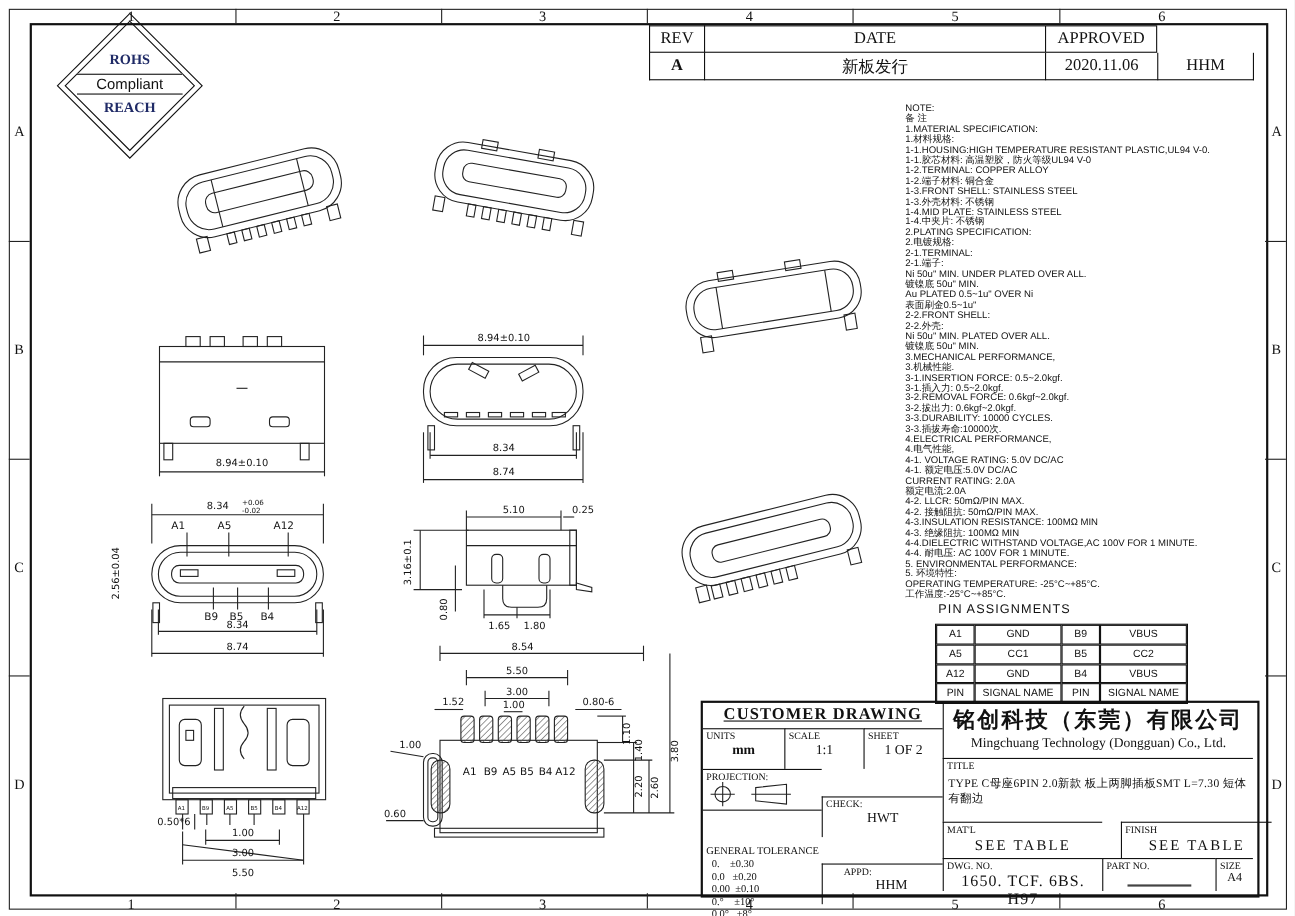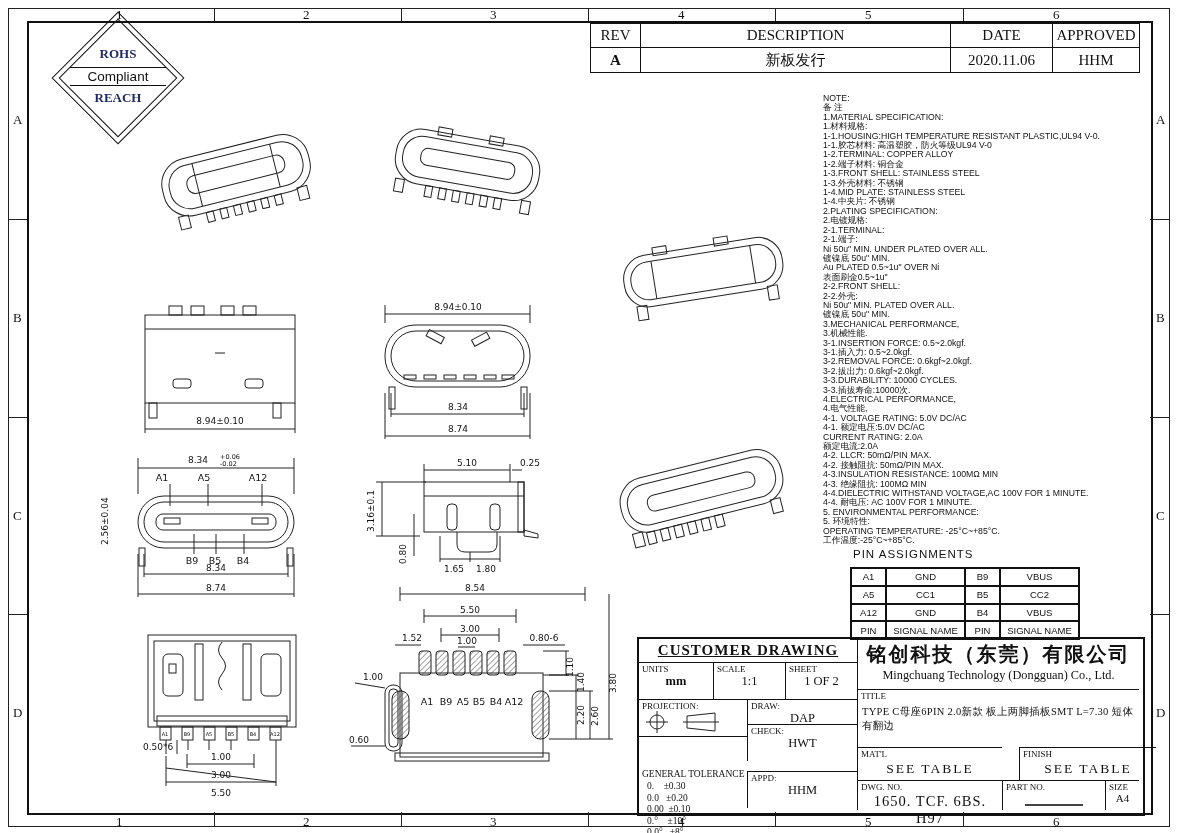--- a/index.html
+++ b/index.html
@@ -109,21 +109,20 @@
     <div class="diamond d1"></div>
     <div class="diamond d2"></div>
     <div class="badge-text badge-top" style="color:#1f2a66;">ROHS</div>
     <div class="badge-text badge-mid">Compliant</div>
     <div class="badge-text badge-bot" style="color:#1f2a66;">REACH</div>
   </div>
 
   <div class="abs rev-table">
     <div class="rev-row r1">
       <div class="rev-cell">REV</div>
-      <div class="rev-cell">DESCRIPTION</div>
       <div class="rev-cell">DATE</div>
       <div class="rev-cell">APPROVED</div>
     </div>
     <div class="rev-row r2">
       <div class="rev-cell rev-val">A</div>
       <div class="rev-cell">新板发行</div>
       <div class="rev-cell">2020.11.06</div>
       <div class="rev-cell">HHM</div>
     </div>
   </div>
@@ -509,33 +508,29 @@
       <svg width="100" height="22" style="position:static;">
         <g class="ln">
           <circle cx="18" cy="11" r="7"></circle>
           <line x1="7" y1="11" x2="29" y2="11"></line>
             <line x1="18" y1="0" x2="18" y2="22"></line>
           <polygon points="48,5 76,2 76,20 48,17"></polygon>
           <line x1="44" y1="11" x2="80" y2="11"></line>
         </g>
       </svg>
     </div>
-    <div class="cell" style="left:108px;top:60px;width:110px;height:37px;">
-      <div class="cell-label">DRAW:</div>
-      <div class="cell-val">DAP</div>
-    </div>
     <div class="cell noL" style="left:0;top:97px;width:108px;height:74px;">
       <div class="cell-label" style="font-size:9.5px;margin-top:31px;">GENERAL TOLERANCE</div>
       <div class="tol-lines"><div>0.    ±0.30</div><div>0.0   ±0.20</div><div>0.00  ±0.10</div><div>0.°    ±10°</div><div>0.0°   ±8°</div></div>
     </div>
     <div class="cell" style="left:108px;top:85px;width:110px;height:37px;">
       <div class="cell-label">CHECK:</div>
       <div class="cell-val">HWT</div>
     </div>
-    <div class="cell" style="left:108px;top:132px;width:110px;height:37px;">
+    <div class="cell" style="left:108px;top:146px;width:110px;height:37px;padding-left:16px;">
       <div class="cell-label">APPD:</div>
       <div class="cell-val">HHM</div>
     </div>
 
     <div class="cell noT" style="left:218px;top:0;width:282px;height:50px;">
       <div class="company-cn">铭创科技（东莞）有限公司</div>
       <div class="company-en">Mingchuang Technology (Dongguan) Co., Ltd.</div>
     </div>
     <div class="cell" style="left:218px;top:50px;width:282px;height:58px;">
       <div class="cell-label">TITLE</div>

